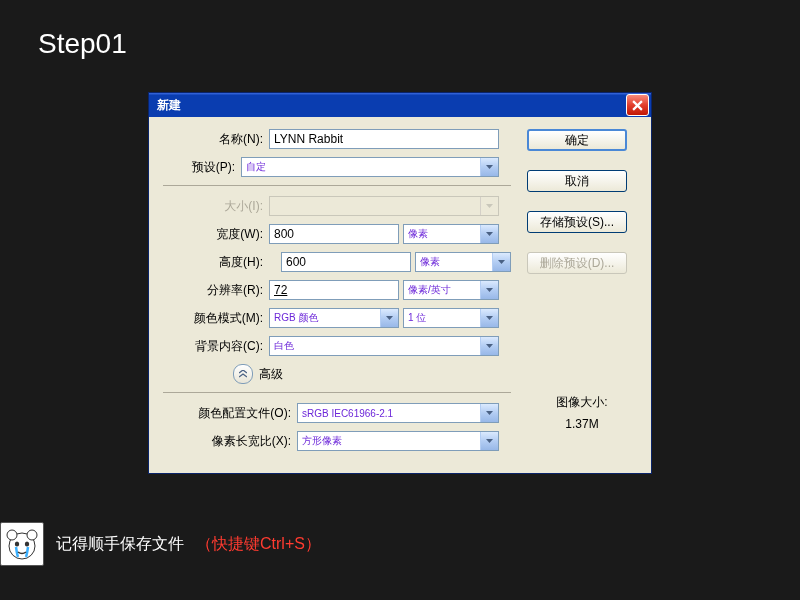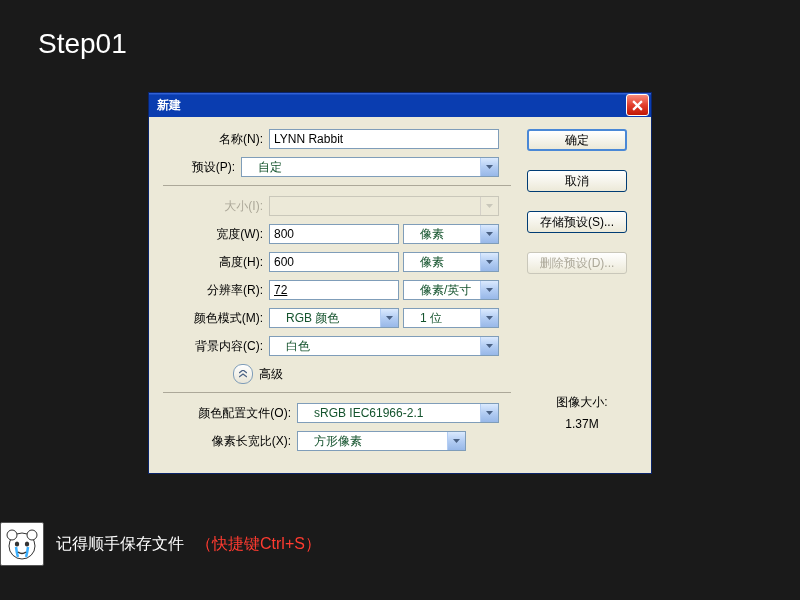--- a/index.html
+++ b/index.html
@@ -88,23 +88,23 @@
   align-items: center;
   box-sizing: border-box;
   position: relative;
 }
 .select.disabled {
   border-color: #c9c7ba;
   background: #ece9d8;
 }
 .select .val {
   flex: 1;
-  padding: 0 16px;
-  font-size: 12px;
-  color: #14532d;
+  padding: 0 4px;
+  font-size: 10px;
+  color: #6d28d9;
   white-space: nowrap;
   overflow: hidden;
 }
 .select .arrow {
   width: 17px;
   height: 100%;
   background: linear-gradient(to bottom, #dbeafe, #b3cdf3 50%, #98b8e8);
   border-left: 1px solid #b3cdf3;
   display: flex;
   align-items: center;
@@ -251,21 +251,21 @@
           <span class="arrow">
               <svg viewBox="0 0 7 4">
                 <path d="M0 0 L3.5 4 L7 0 Z" fill="#4a6184"></path>
               </svg>
             </span>
         </div>
       </div>
 
       <div class="form-row">
         <div class="lab">高度(H):</div>
-        <input class="text-input" style="width: 130px;" value="600">
+        <input class="text-input" style="width: 130px; margin-left: 12px;" value="600">
         <div class="select" style="width:96px;margin-left:4px">
           <span class="val">像素</span>
           <span class="arrow">
               <svg viewBox="0 0 7 4">
                 <path d="M0 0 L3.5 4 L7 0 Z" fill="#4a6184"></path>
               </svg>
             </span>
         </div>
       </div>
 
@@ -332,21 +332,21 @@
           <span class="arrow">
               <svg viewBox="0 0 7 4">
                 <path d="M0 0 L3.5 4 L7 0 Z" fill="#4a6184"></path>
               </svg>
             </span>
         </div>
       </div>
 
       <div class="form-row">
         <div class="lab" style="width:128px">像素长宽比(X):</div>
-        <div class="select" style="width:169px">
+        <div class="select" style="width:202px">
           <span class="val">方形像素</span>
           <span class="arrow">
               <svg viewBox="0 0 7 4">
                 <path d="M0 0 L3.5 4 L7 0 Z" fill="#4a6184"></path>
               </svg>
             </span>
         </div>
       </div>
 
     </div>

